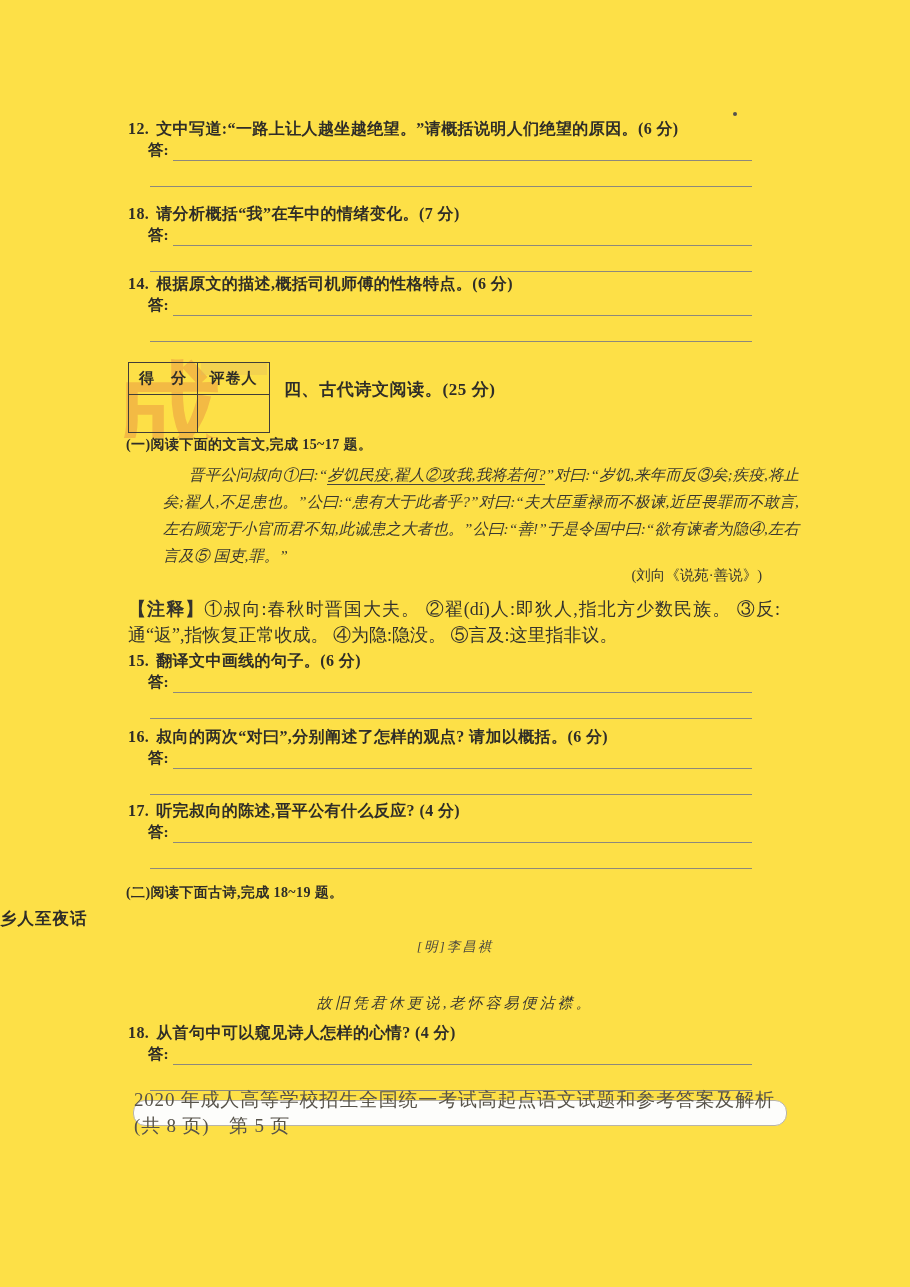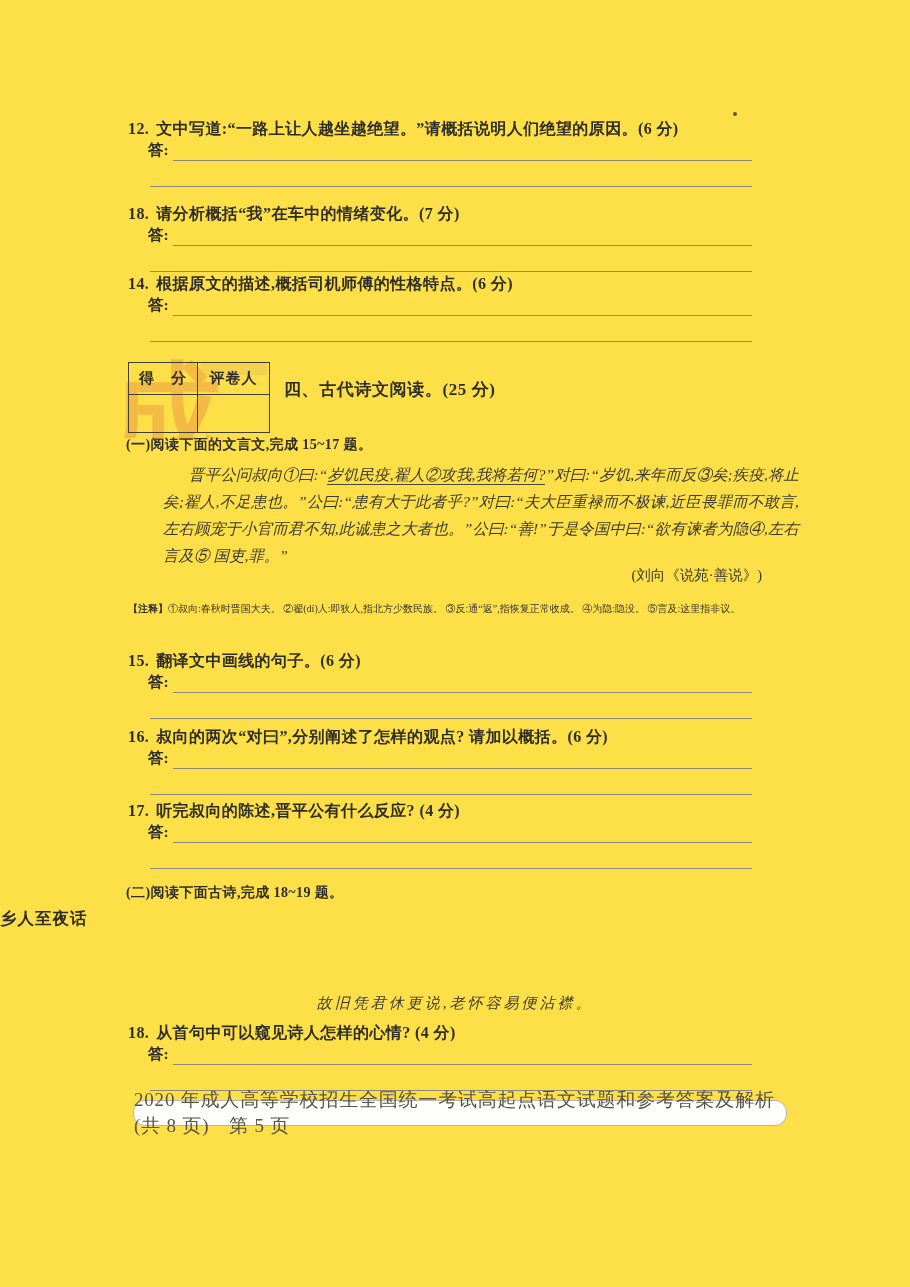--- a/index.html
+++ b/index.html
@@ -17,21 +17,21 @@
   .ansline{flex:1;border-bottom:1.2px solid #8d887c;height:100%;}
   .line2{position:absolute;top:68px;left:22px;right:2px;border-bottom:1.2px solid #8d887c;}
   .intro{position:absolute;left:126px;font-size:14px;font-weight:700;letter-spacing:.4px;color:#2f2d28;}
   .passage{
     position:absolute;left:127px;width:636px;
     font-size:15.5px;line-height:27px;text-align:justify;
     text-indent:26px;color:#3a3831;font-style:italic;margin-left:36px;
   }
   .passage .u{border-bottom:1.2px solid #4a473f;padding-bottom:1px;}
   .attribution{position:absolute;right:148px;font-size:14.5px;color:#3a3831;text-align:right;}
-  .notes{position:absolute;left:128px;width:652px;font-size:10px;line-height:26px;text-align:justify;color:#35332d;}
+  .notes{position:absolute;left:128px;width:652px;font-size:18px;line-height:26px;text-align:justify;color:#35332d;}
   .notes .nlabel{font-weight:700;}
   .scoretable{position:absolute;left:128px;top:362px;width:142px;height:70px;border-collapse:collapse;z-index:3;padding-left:28px;}
   .scoretable td{border:1.5px solid #413e38;background:transparent;text-align:center;vertical-align:middle;
     font-size:15px;font-weight:700;letter-spacing:1px;color:#2f2d28;padding:0;}
   .scoretable .hrow td{height:31px;}
   .scoretable .brow td{height:37px;}
   .watermark{position:absolute;left:112px;top:358px;width:165px;height:80px;overflow:hidden;z-index:1;pointer-events:none;}
   .watermark span{position:absolute;left:-2px;top:-18px;font-size:112px;font-weight:700;color:#d94f3d;opacity:.26;
     font-family:"Liberation Serif",serif;}
   .smear{position:absolute;left:201px;top:362px;width:66px;height:13px;background:rgba(226,186,92,.38);z-index:2;}
@@ -131,20 +131,21 @@
     <div class="ansrow">
       <span class="anslabel">答:</span>
       <span class="ansline"></span>
     </div>
     <div class="line2"></div>
   </div>
 
   <div class="intro" style="top:884px">(二)阅读下面古诗,完成 18~19 题。</div>
 
   <div class="poemtitle" style="top:908px">乡人至夜话</div>
+  <div class="poemauthor" style="top:938px">[明]李昌祺</div>
   <div class="poemline" style="top:994px">故旧凭君休更说,老怀容易便沾襟。</div>
 
   <div class="qblock" style="top:1022px">
     <div class="stem"><span class="qnum">18.</span><span>从首句中可以窥见诗人怎样的心情? (4 分)</span></div>
     <div class="ansrow">
       <span class="anslabel">答:</span>
       <span class="ansline"></span>
     </div>
     <div class="line2"></div>
   </div>

